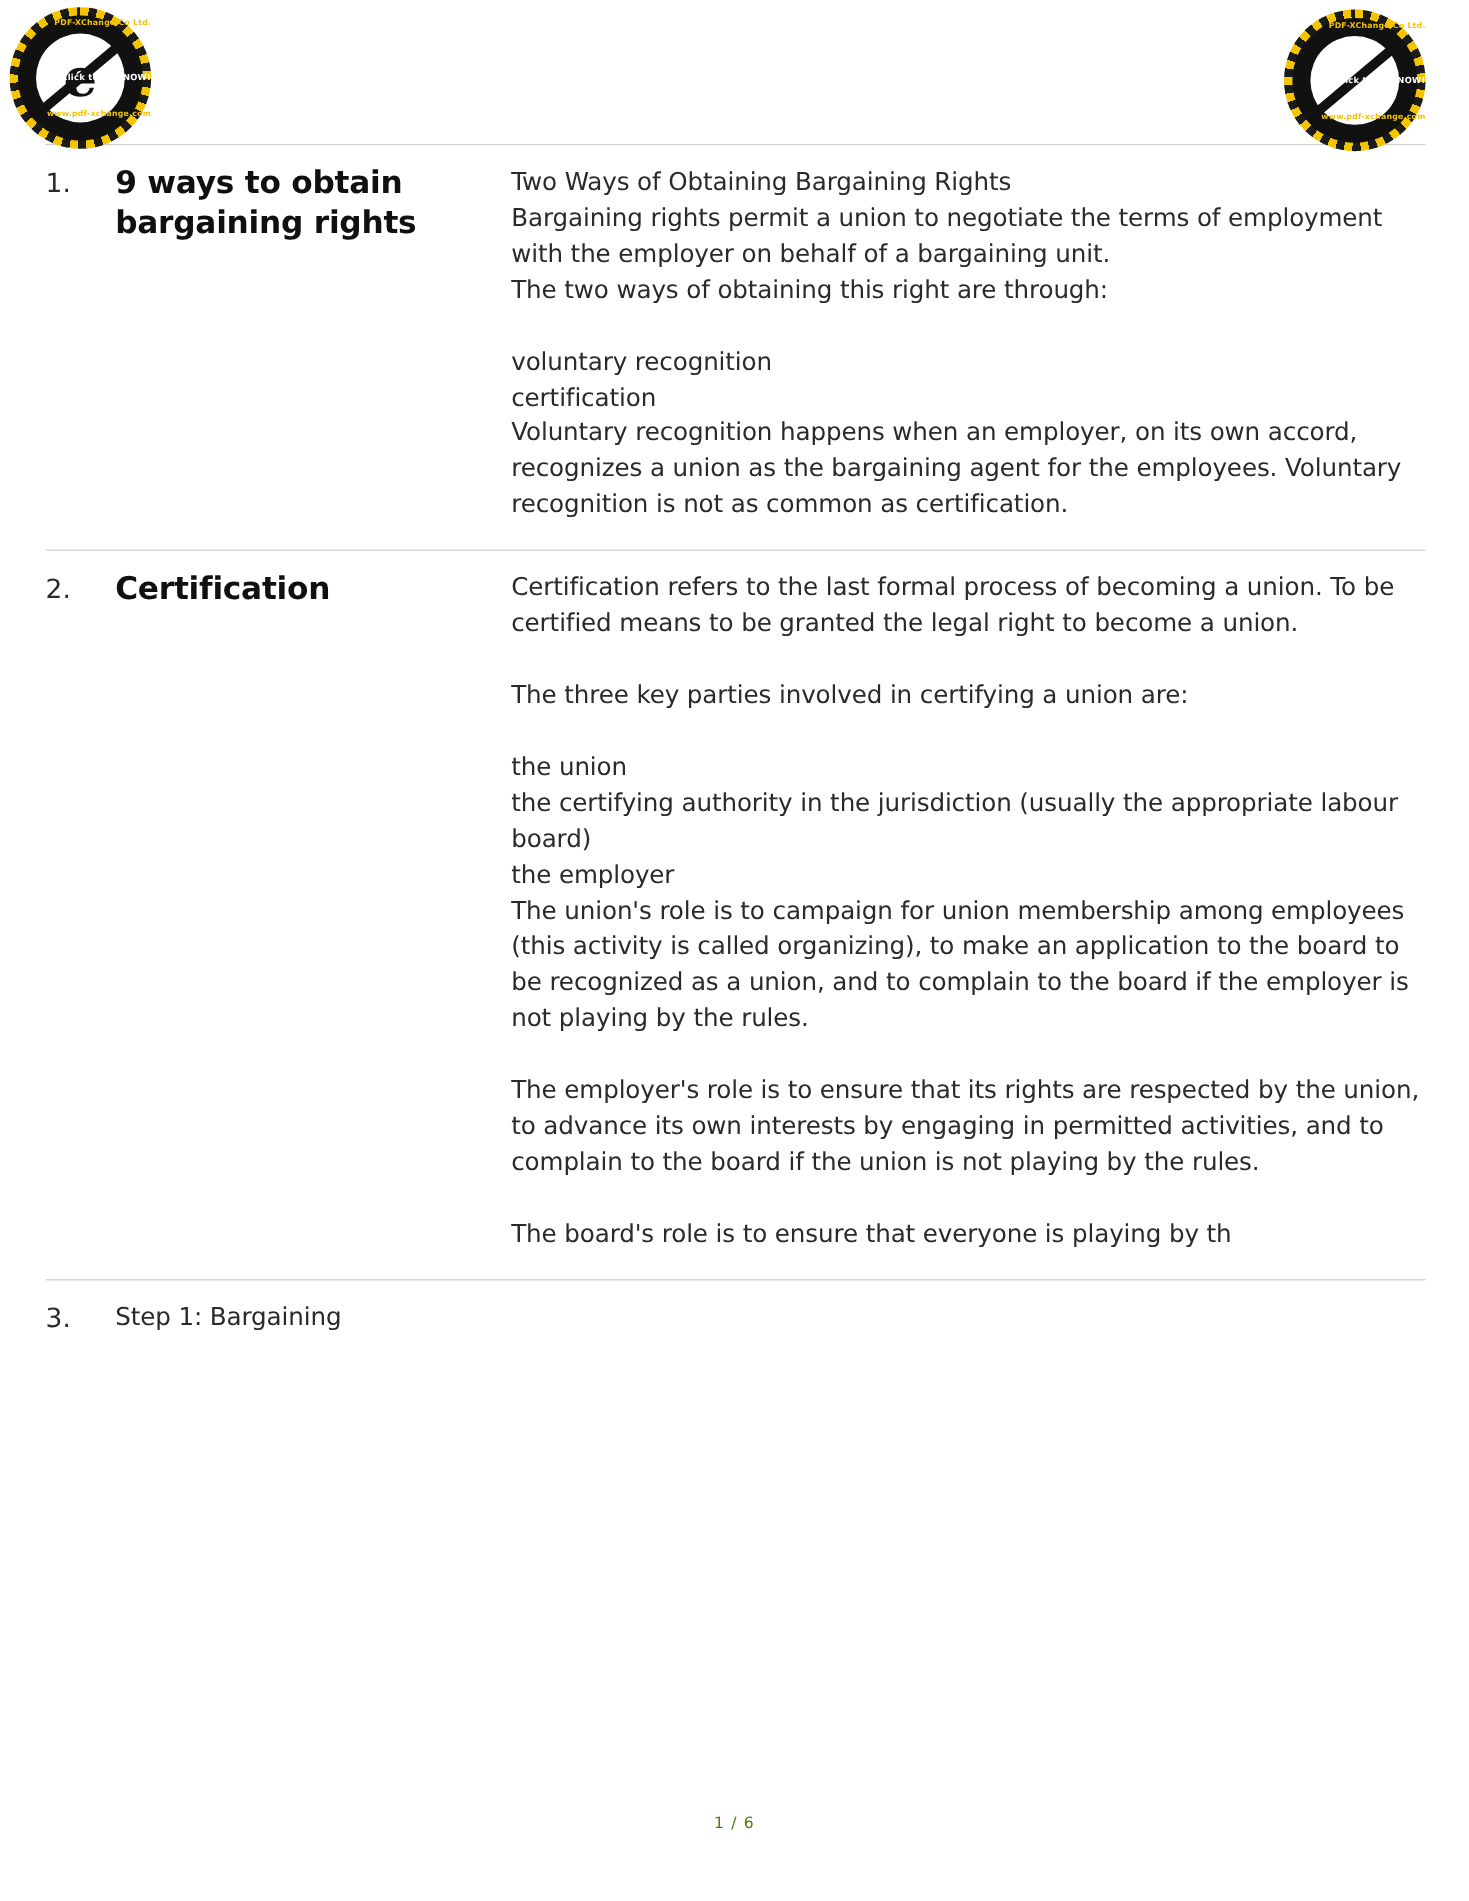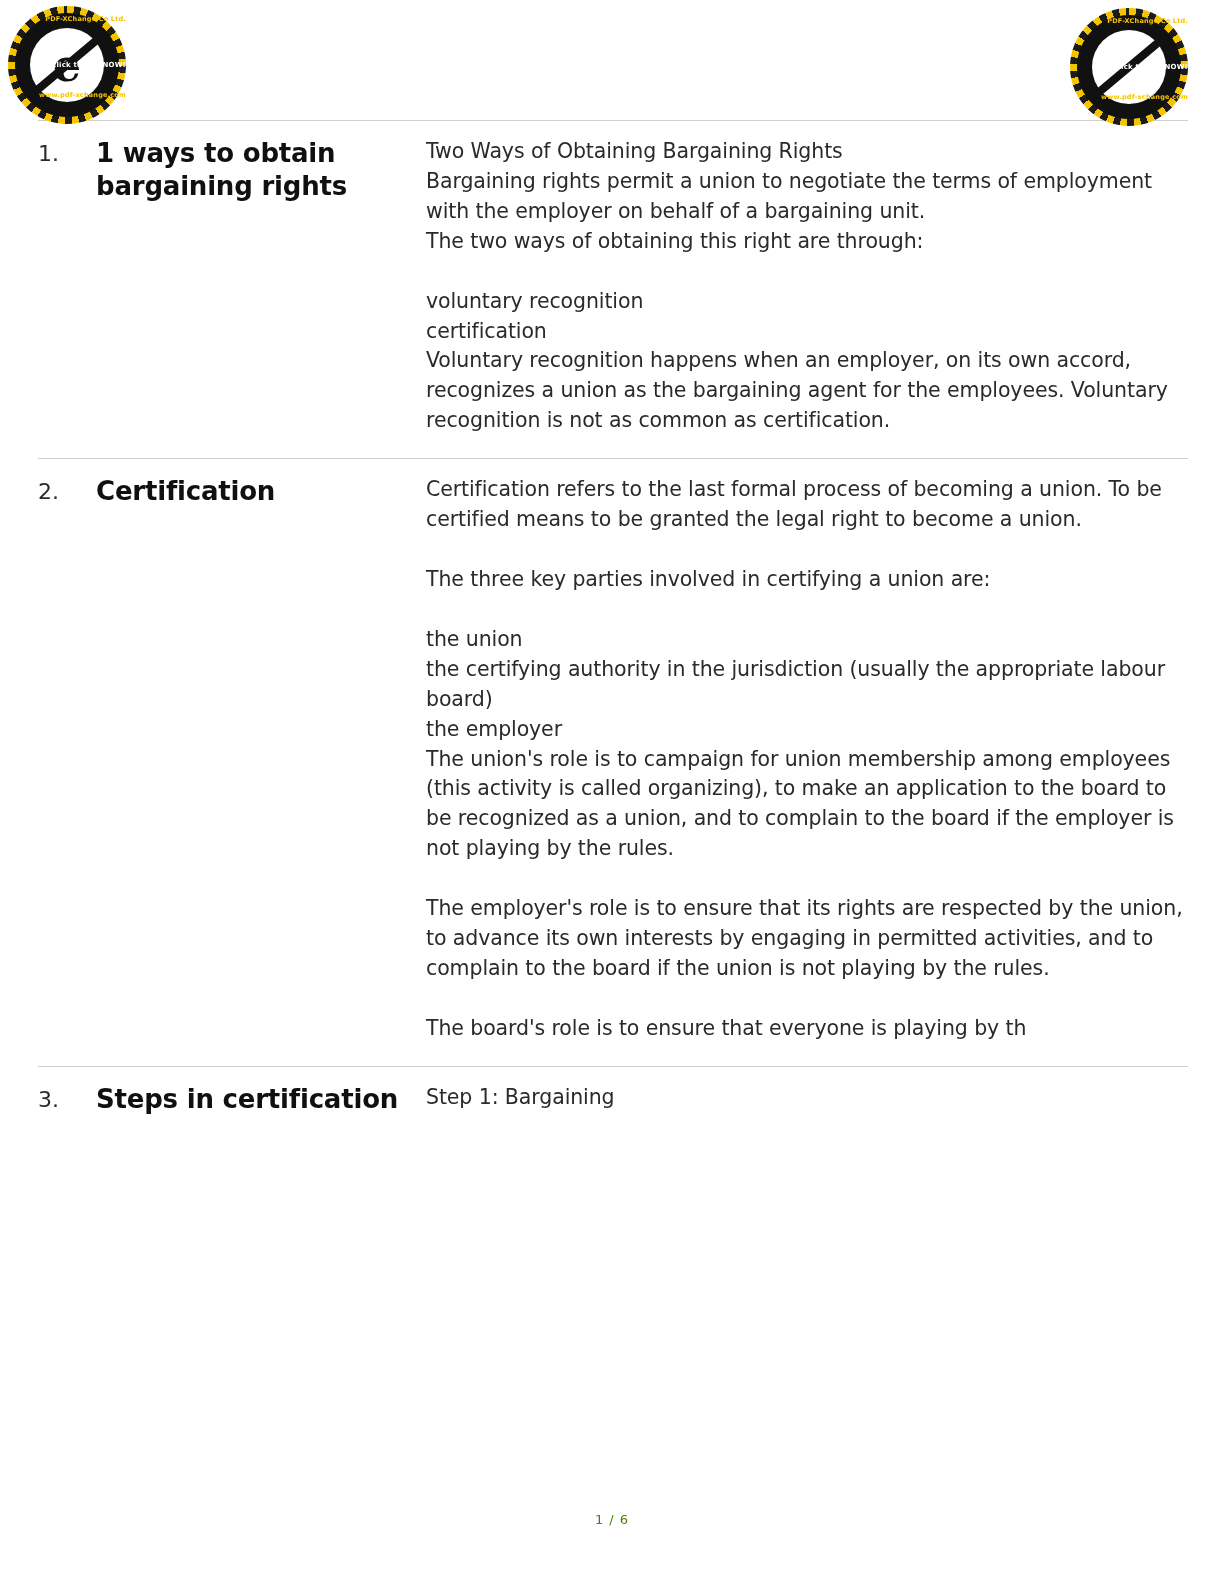--- a/index.html
+++ b/index.html
@@ -177,21 +177,21 @@
 <body>
 
 <div class="page">
 
   <div class="header-rule"></div>
 
   <div class="rows">
 
     <div class="row">
       <div class="col-num">1.</div>
-      <div class="col-term">1 ways to obtain bargaining rights</div>
+      <div class="col-term">9 ways to obtain bargaining rights</div>
       <div class="col-def">Two Ways of Obtaining Bargaining Rights
 Bargaining rights permit a union to negotiate the terms of employment with the employer on behalf of a bargaining unit.
 The two ways of obtaining this right are through:
 
 voluntary recognition
 certification
 Voluntary recognition happens when an employer, on its own accord, recognizes a union as the bargaining agent for the employees. Voluntary recognition is not as common as certification.</div>
     </div>
 
     <div class="row">
@@ -206,21 +206,20 @@
 the employer
 The union's role is to campaign for union membership among employees (this activity is called organizing), to make an application to the board to be recognized as a union, and to complain to the board if the employer is not playing by the rules.
 
 The employer's role is to ensure that its rights are respected by the union, to advance its own interests by engaging in permitted activities, and to complain to the board if the union is not playing by the rules.
 
 The board's role is to ensure that everyone is playing by th</div>
     </div>
 
     <div class="row">
       <div class="col-num">3.</div>
-      <div class="col-term">Steps in certification</div>
       <div class="col-def">Step 1: Bargaining</div>
     </div>
 
   </div>
 
   <div class="footer">1 / 6</div>
 
   <div class="stamp left">
     <div class="gear"></div>
     <div class="ring"></div>

